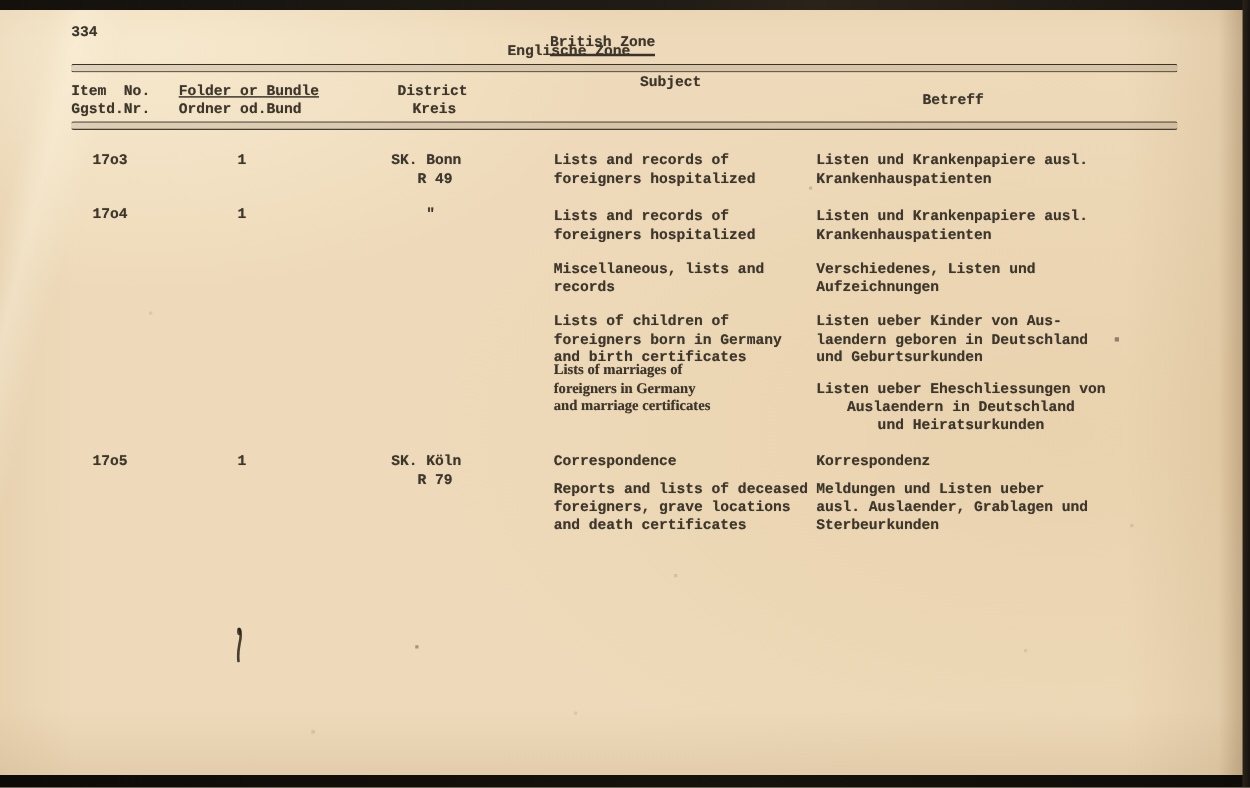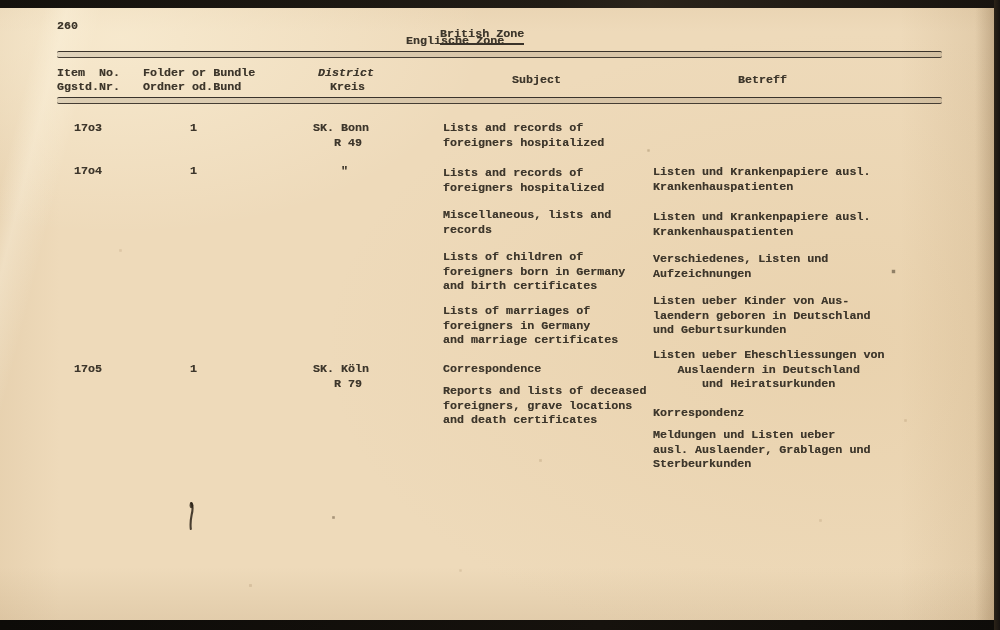--- a/index.html
+++ b/index.html
@@ -45,21 +45,21 @@
     background:rgba(58,51,43,0.12);
     border-radius:2px;
   }
 
   
   .c-item     { left:74px;  }
   .c-folder   { left:190px; }
   .c-district { left:313px; }
   .c-ditto    { left:341px; }
   .c-subject  { left:443px; }
-  .c-betreff  { left:653px;margin-top:44px; }
+  .c-betreff  { left:653px; }
 
   
   .ink-mark { position:absolute; left:186px; top:502px; width:10px; height:28px; }
   .speckles { position:absolute; left:0; top:0; width:1px; height:1px;
     background:transparent;
     box-shadow:
       893px 271px 0 1.2px rgba(70,58,42,0.55),
       333px 517px 0 0.8px rgba(80,62,40,0.45),
       648px 150px 0 0.7px rgba(120,95,60,0.30),
       540px 460px 0 0.8px rgba(140,110,70,0.22),
@@ -69,37 +69,37 @@
       905px 420px 0 0.8px rgba(140,110,70,0.20),
       460px 570px 0 0.7px rgba(140,110,70,0.18);
   }
 </style>
 </head>
 <body>
 
 <div class="screen">
   <div class="paper"></div>
 
-  <div class="tw" style="left:57px; top:19px;">260</div>
+  <div class="tw" style="left:57px; top:19px;">334</div>
 
   <div class="tw" style="left:412px; top:12px;">
     <span class="title-underline">British Zone</span>
   </div>
   <div class="tw" style="left:406px; top:34px;">Englische Zone</div>
 
   <div class="rule" style="top:51px;"></div>
 
   <div>
     <div class="tw" style="left:57px;  top:66px;">Item  No.</div>
     <div class="tw" style="left:57px;  top:80px;">Ggstd.Nr.</div>
-    <div class="tw" style="left:143px; top:66px;">Folder or Bundle</div>
+    <div class="tw" style="left:143px; top:66px;text-decoration:underline;">Folder or Bundle</div>
     <div class="tw" style="left:143px; top:80px;">Ordner od.Bund</div>
-    <div class="tw" style="left:318px; top:66px;font-style:italic;">District</div>
+    <div class="tw" style="left:318px; top:66px;">District</div>
     <div class="tw" style="left:330px; top:80px;">Kreis</div>
-    <div class="tw" style="left:512px; top:73px;">Subject</div>
+    <div class="tw" style="left:512px; top:59px;">Subject</div>
     <div class="tw" style="left:738px; top:73px;">Betreff</div>
   </div>
 
   <div class="rule" style="top:97px;"></div>
 
   <div>
     <div class="tw c-item" style="top:121px;">17o3</div>
     <div class="tw c-folder" style="top:121px;">1</div>
     <div class="tw c-district" style="top:121px;">SK. Bonn
    R 49</div>
@@ -129,21 +129,21 @@
   <div>
     <div class="tw c-subject" style="top:250px;">Lists of children of
 foreigners born in Germany
 and birth certificates</div>
     <div class="tw c-betreff" style="top:250px;">Listen ueber Kinder von Aus-
 laendern geboren in Deutschland
 und Geburtsurkunden</div>
   </div>
 
   <div>
-    <div class="tw c-subject" style="top:304px;">Lists of marriages of
+    <div class="tw c-subject" style="top:289px;font-family:Liberation Serif, serif;">Lists of marriages of
 foreigners in Germany
 and marriage certificates</div>
     <div class="tw c-betreff" style="top:304px;text-align:center;">Listen ueber Eheschliessungen von
 Auslaendern in Deutschland
 und Heiratsurkunden</div>
   </div>
 
   <div>
     <div class="tw c-item" style="top:362px;">17o5</div>
     <div class="tw c-folder" style="top:362px;">1</div>

